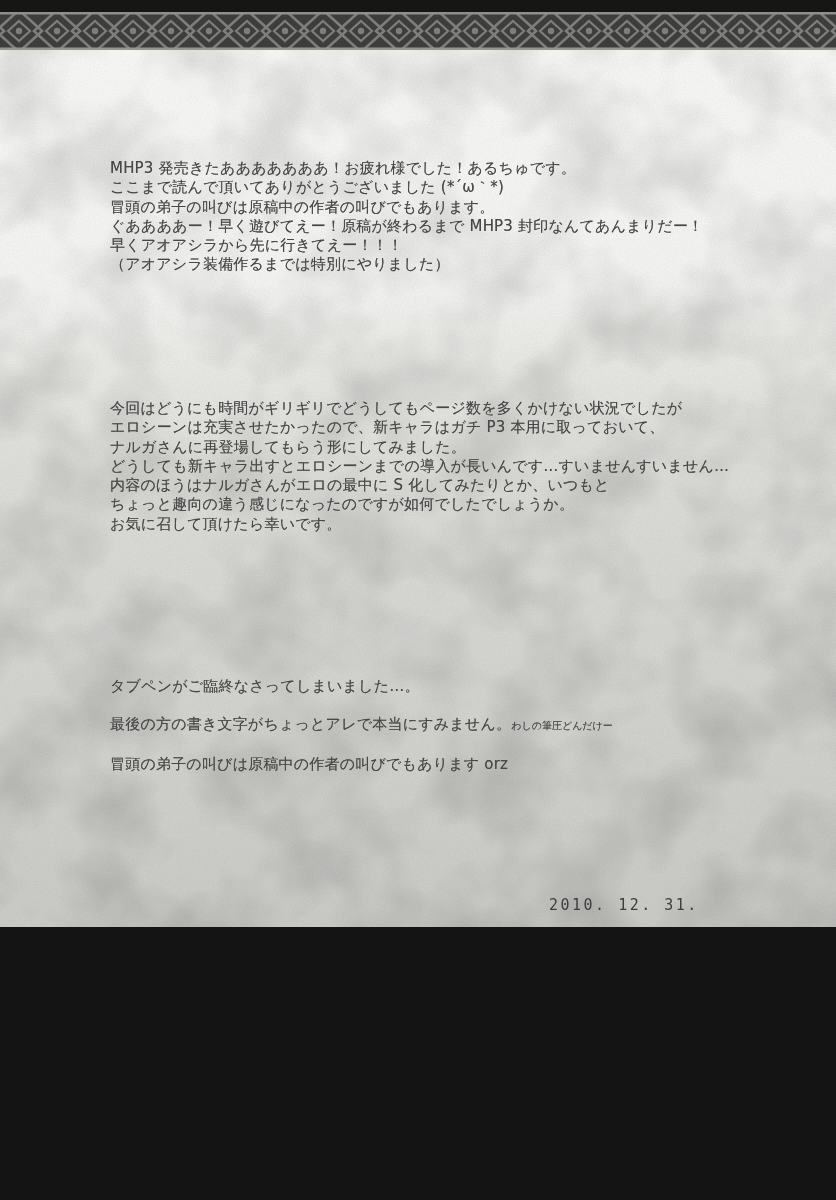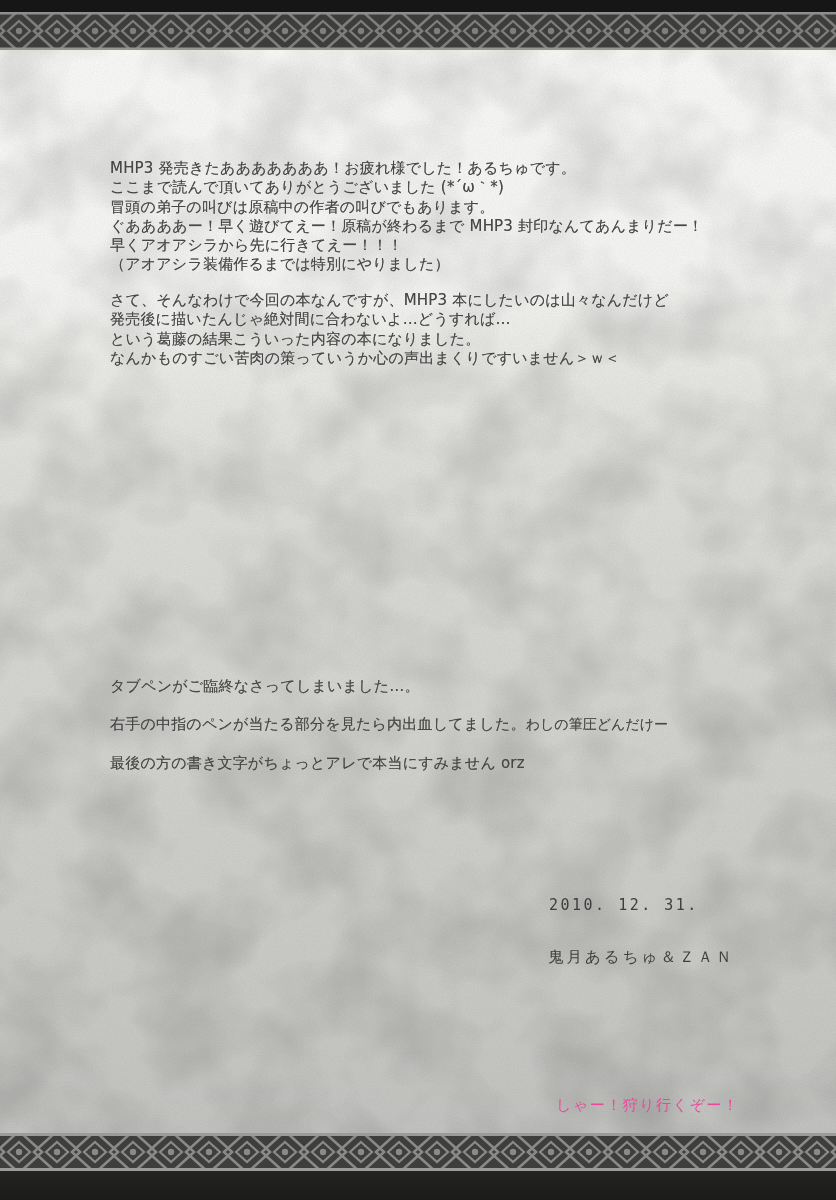--- a/index.html
+++ b/index.html
@@ -5,21 +5,21 @@
   * { margin: 0; padding: 0; box-sizing: border-box; }
   html, body { width: 836px; height: 1200px; }
   body {
     background: #141414;
     font-family: "DejaVu Sans", "Liberation Sans", sans-serif;
     overflow: hidden;
   }
   .canvas {
     position: relative;
     width: 836px;
-    height: 1200px;
+    height: 927px;
     background: #191919;
     overflow: hidden;
   }
   .band-top {
     position: absolute; top: 0; left: 0;
     width: 836px; height: 12px;
     background: #161616;
   }
   .band-bottom {
     position: absolute; top: 1171px; left: 0;
@@ -50,21 +50,21 @@
   .para {
     position: absolute;
     left: 110px;
     font-size: 15px;
     line-height: 19.3px;
     color: #474747;
     letter-spacing: 0.2px;
     white-space: pre-line;
     text-shadow: 0 0 0.4px rgba(70,70,70,0.55);
   }
-  .small-note { font-size: 14px; letter-spacing: 0; text-align: center; }
+  .small-note { font-size: 10px; letter-spacing: 0; text-align: center; }
   .sig-date {
     position: absolute; left: 549px; top: 896px;
     font-size: 15px; letter-spacing: 2.5px;
     color: #3e3e3e;
     font-family: "DejaVu Sans Mono", "Liberation Mono", monospace;
   }
   .sig-name {
     position: absolute; left: 548px; top: 947px;
     font-size: 15.5px; letter-spacing: 3px;
     color: #3e3e3e;
@@ -115,32 +115,35 @@
     <rect width="836" height="1083" filter="url(#grain)" opacity="0.28"></rect>
   </svg>
 
   <p class="para" style="top:159px">MHP3 発売きたあああああああ！お疲れ様でした！あるちゅです。
 ここまで読んで頂いてありがとうございました (*´ω｀*)
 冒頭の弟子の叫びは原稿中の作者の叫びでもあります。
 ぐああああー！早く遊びてえー！原稿が終わるまで MHP3 封印なんてあんまりだー！
 早くアオアシラから先に行きてえー！！！
 （アオアシラ装備作るまでは特別にやりました）</p>
 
-  <p class="para" style="top:291px">さて、そんなわけで今回の本なんですが、MHP3 本にしたいのは山々なんだけど
-発売後に描いたんじゃ絶対間に合わないよ…どうすれば…
-という葛藤の結果こういった内容の本になりました。
-なんかものすごい苦肉の策っていうか心の声出まくりですいません＞ｗ＜</p>
 
+  <p class="para" style="top:399px">今回はどうにも時間がギリギリでどうしてもページ数を多くかけない状況でしたが
+エロシーンは充実させたかったので、新キャラはガチ P3 本用に取っておいて、
+ナルガさんに再登場してもらう形にしてみました。
+どうしても新キャラ出すとエロシーンまでの導入が長いんです…すいませんすいません…
+内容のほうはナルガさんがエロの最中に S 化してみたりとか、いつもと
+ちょっと趣向の違う感じになったのですが如何でしたでしょうか。
+お気に召して頂けたら幸いです。</p>
 
 
   <div class="para" style="top:619px">
     <br>
     <span>タブペンがご臨終なさってしまいました…。</span><br>
-    <span>右手の中指のペンが当たる部分を見たら内出血してました。</span><span class="small-note">わしの筆圧どんだけー</span><br>
-    <span>最後の方の書き文字がちょっとアレで本当にすみません orz</span>
+    <span>最後の方の書き文字がちょっとアレで本当にすみません。</span><span class="small-note">わしの筆圧どんだけー</span><br>
+    <span>冒頭の弟子の叫びは原稿中の作者の叫びでもあります orz</span>
   </div>
 
 
   <div class="sig-date">2010. 12. 31.</div>
   <div class="sig-name">鬼月あるちゅ＆ＺＡＮ</div>
 
   <div class="closing">しゃー！狩り行くぞー！</div>
 
   <svg class="strip strip-bottom" width="836" height="38" xmlns="http://www.w3.org/2000/svg">
     <defs>

